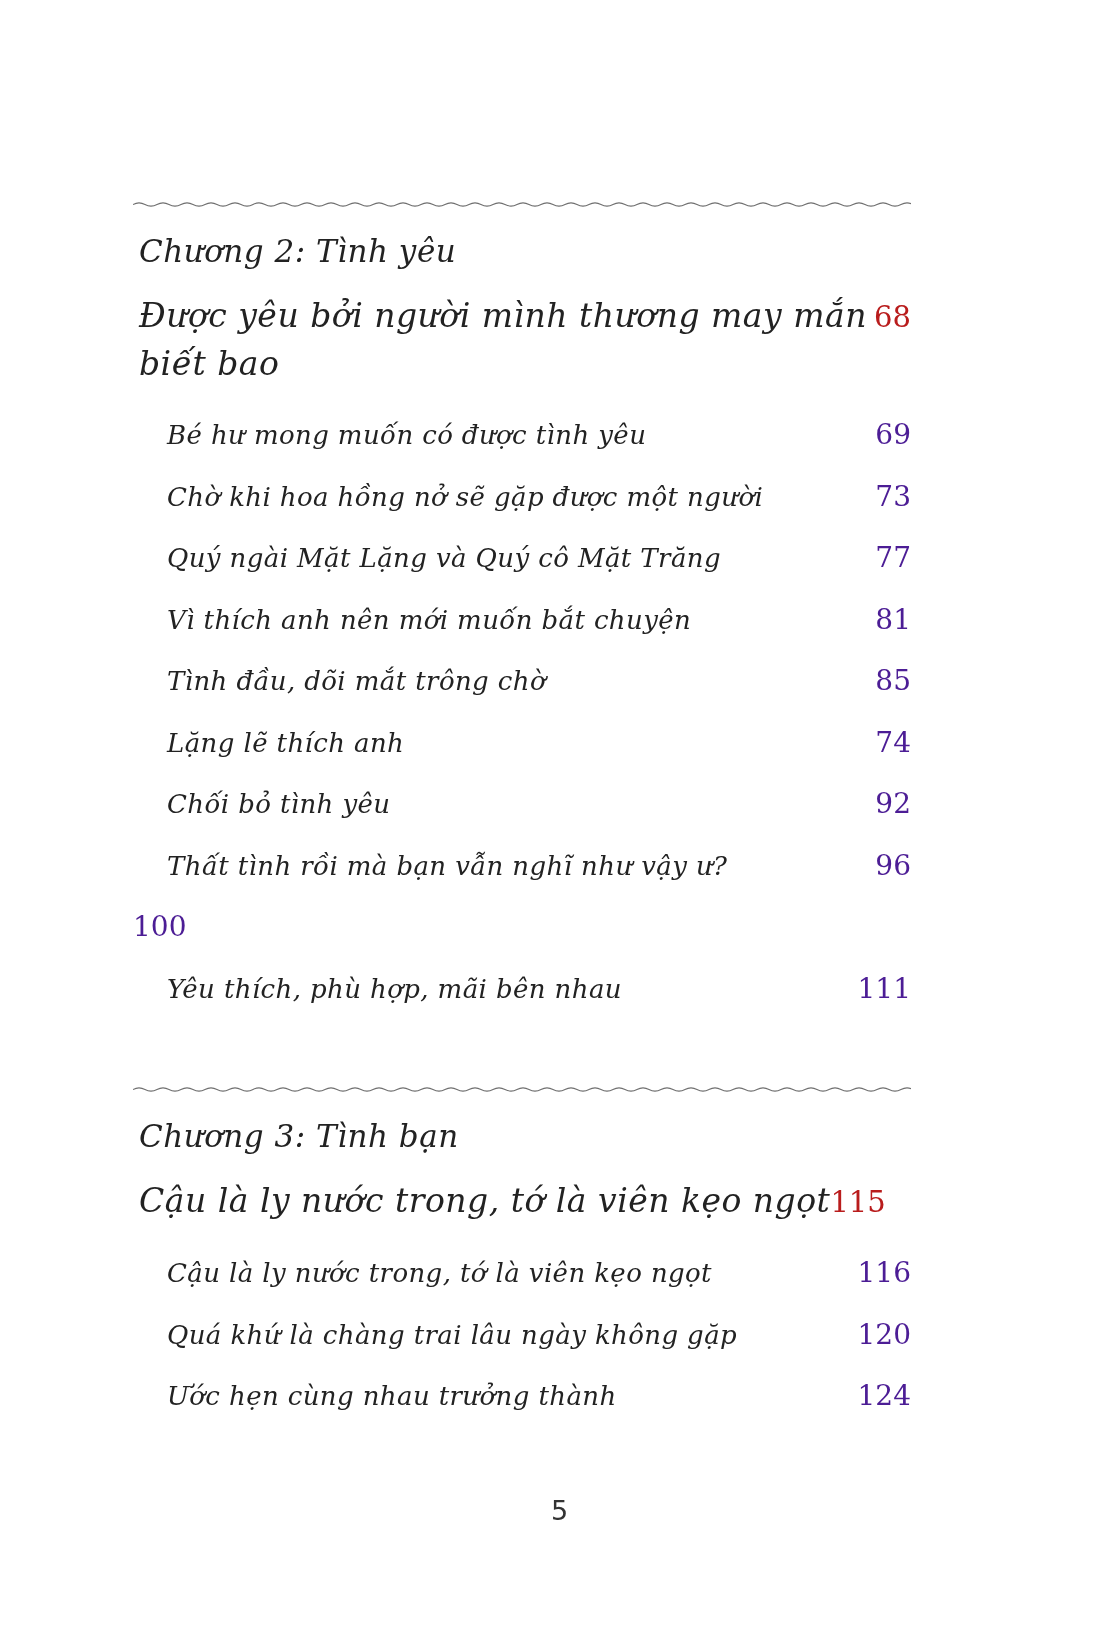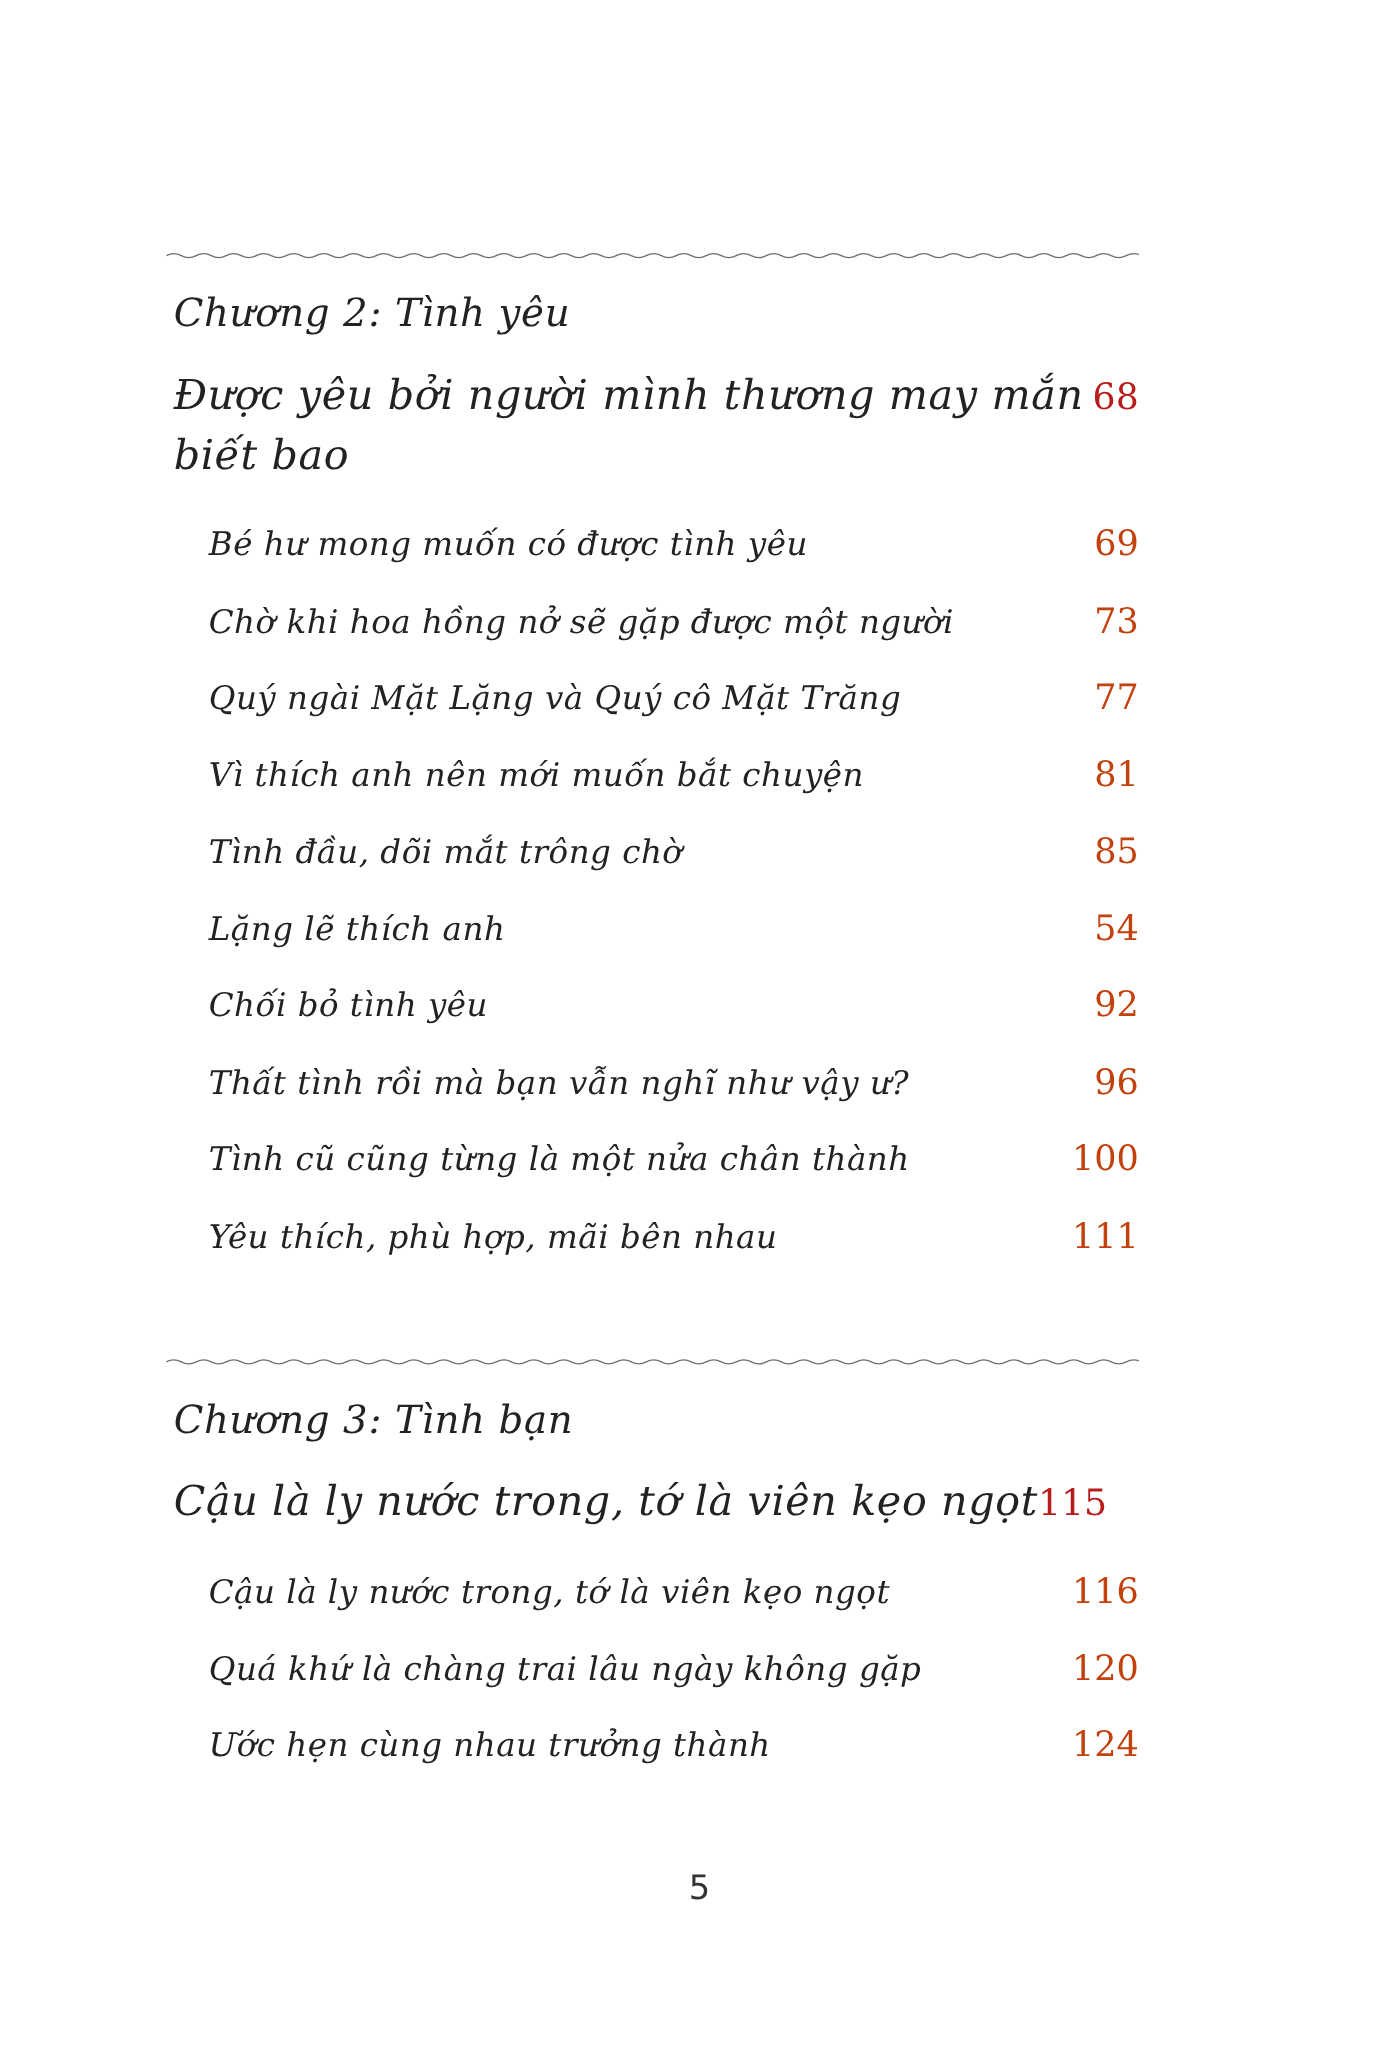--- a/index.html
+++ b/index.html
@@ -63,21 +63,21 @@
     line-height: 61.5px;
   }
   .entry-label {
     font-size: 26px;
     font-style: italic;
     letter-spacing: 0.4px;
     padding-left: 34px;
   }
   .entry-page {
     font-size: 28px;
-    color: #c2410c;
+    color: #4c1d95;
     white-space: nowrap;
   }
   .folio {
     position: absolute;
     left: 0;
     right: 0;
     top: 1495px;
     text-align: center;
     font-family: "DejaVu Sans", "Liberation Sans", sans-serif;
     font-size: 27px;
@@ -115,32 +115,31 @@
       <div class="entry-row">
         <span class="entry-label">Vì thích anh nên mới muốn bắt chuyện</span>
         <span class="entry-page">81</span>
       </div>
       <div class="entry-row">
         <span class="entry-label">Tình đầu, dõi mắt trông chờ</span>
         <span class="entry-page">85</span>
       </div>
       <div class="entry-row">
         <span class="entry-label">Lặng lẽ thích anh</span>
-        <span class="entry-page">54</span>
+        <span class="entry-page">74</span>
       </div>
       <div class="entry-row">
         <span class="entry-label">Chối bỏ tình yêu</span>
         <span class="entry-page">92</span>
       </div>
       <div class="entry-row">
         <span class="entry-label">Thất tình rồi mà bạn vẫn nghĩ như vậy ư?</span>
         <span class="entry-page">96</span>
       </div>
       <div class="entry-row">
-        <span class="entry-label">Tình cũ cũng từng là một nửa chân thành</span>
         <span class="entry-page">100</span>
       </div>
       <div class="entry-row">
         <span class="entry-label">Yêu thích, phù hợp, mãi bên nhau</span>
         <span class="entry-page">111</span>
       </div>
     </div>
   </section>
 
   <svg class="wavy divider-2" width="778" height="8" viewBox="0 0 778 8" xmlns="http://www.w3.org/2000/svg">

